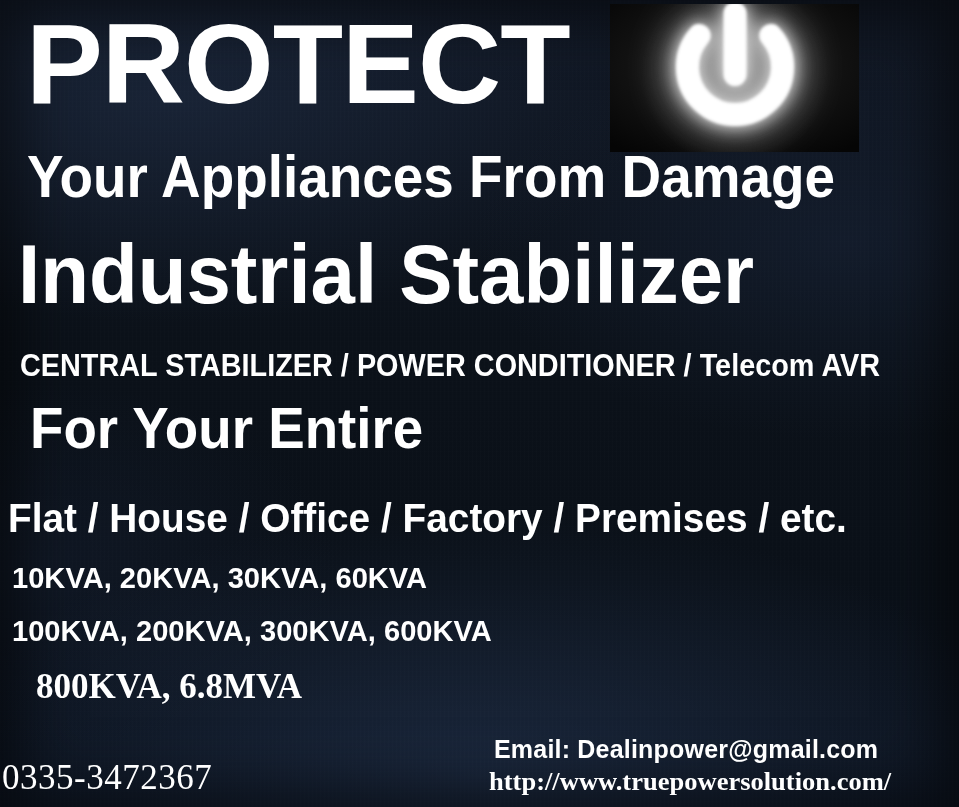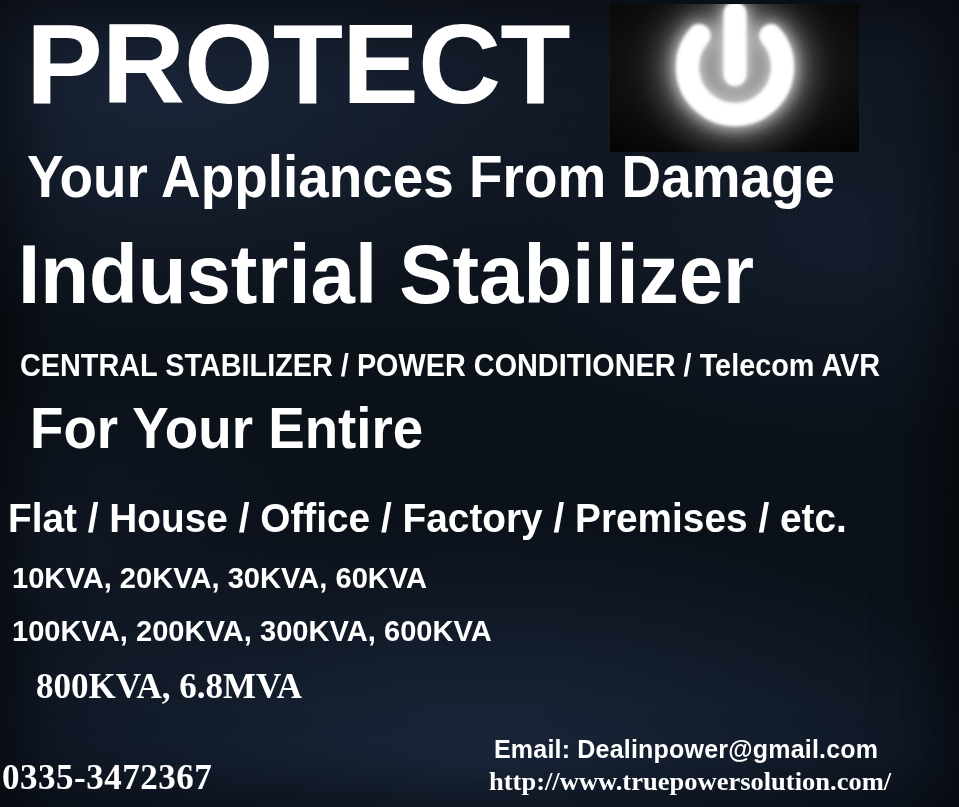--- a/index.html
+++ b/index.html
@@ -135,21 +135,21 @@
     font-family: "Liberation Serif", serif;
     font-weight: bold;
     font-size: 35px;
     line-height: 1.0;
     white-space: nowrap;
   }
 
   .t-phone {
     left: 2px; top: 760px;
     font-family: "Liberation Serif", serif;
-    font-weight: bold;
+    font-weight: normal;
     font-size: 35px;
     line-height: 1.0;
     letter-spacing: 0.5px;
     white-space: nowrap;
   }
   .t-email {
     left: 494px; top: 737px;
     font-family: "Liberation Sans", sans-serif;
     font-weight: bold;
     font-size: 25px;

